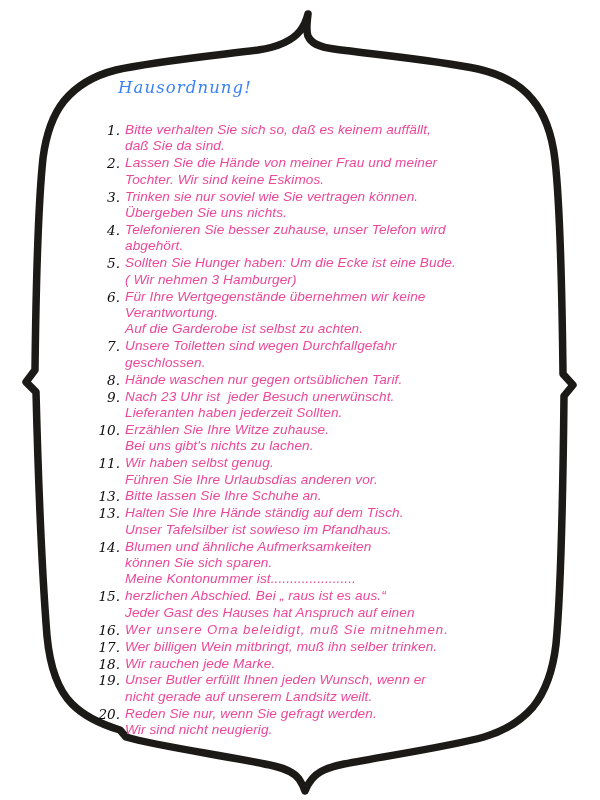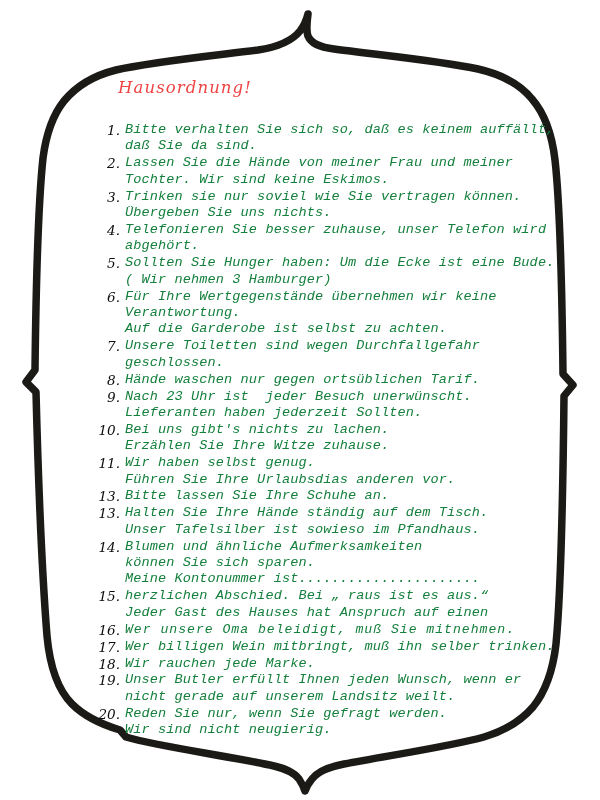--- a/index.html
+++ b/index.html
@@ -40,21 +40,21 @@
   }
 
   #doc-title {
     position: absolute;
     left: 118px;
     top: 78px;
     font-family: "DejaVu Serif", "Liberation Serif", serif;
     font-style: italic;
     font-size: 16.5px;
     letter-spacing: 1.1px;
-    color: #ef4444;
+    color: #3b82f6;
     white-space: nowrap;
   }
 
   #rules {
     position: absolute;
     left: 88px;
     top: 122px;
     width: 448px;
   }
 
@@ -73,25 +73,25 @@
     font-size: 13.6px;
     line-height: 16.4px;
     color: #0d0d0d;
   }
 
   .rule-lines {
     flex: 1 1 auto;
   }
 
   .rule-line {
-    font-family: Liberation Mono, monospace;
+    font-family: Liberation Sans, sans-serif;
     font-style: italic;
     font-size: 13.6px;
     line-height: 16.4px;
-    color: #15803d;
+    color: #ec4899;
     white-space: pre;
     letter-spacing: 0.1px;
   }
 
   
   .rule.wide .rule-line {
     letter-spacing: 0.95px;
     font-size: 13.2px;
   }
 </style>
@@ -201,22 +201,22 @@
         <div class="rule">
           <div class="rule-num">9.</div>
           <div class="rule-lines">
             <div class="rule-line">Nach 23 Uhr ist  jeder Besuch unerwünscht.</div>
             <div class="rule-line">Lieferanten haben jederzeit Sollten.</div>
           </div>
         </div>
         <div class="rule">
           <div class="rule-num">10.</div>
           <div class="rule-lines">
+            <div class="rule-line">Erzählen Sie Ihre Witze zuhause.</div>
             <div class="rule-line">Bei uns gibt's nichts zu lachen.</div>
-            <div class="rule-line">Erzählen Sie Ihre Witze zuhause.</div>
           </div>
         </div>
         <div class="rule">
           <div class="rule-num">11.</div>
           <div class="rule-lines">
             <div class="rule-line">Wir haben selbst genug.</div>
             <div class="rule-line">Führen Sie Ihre Urlaubsdias anderen vor.</div>
           </div>
         </div>
         <div class="rule">

